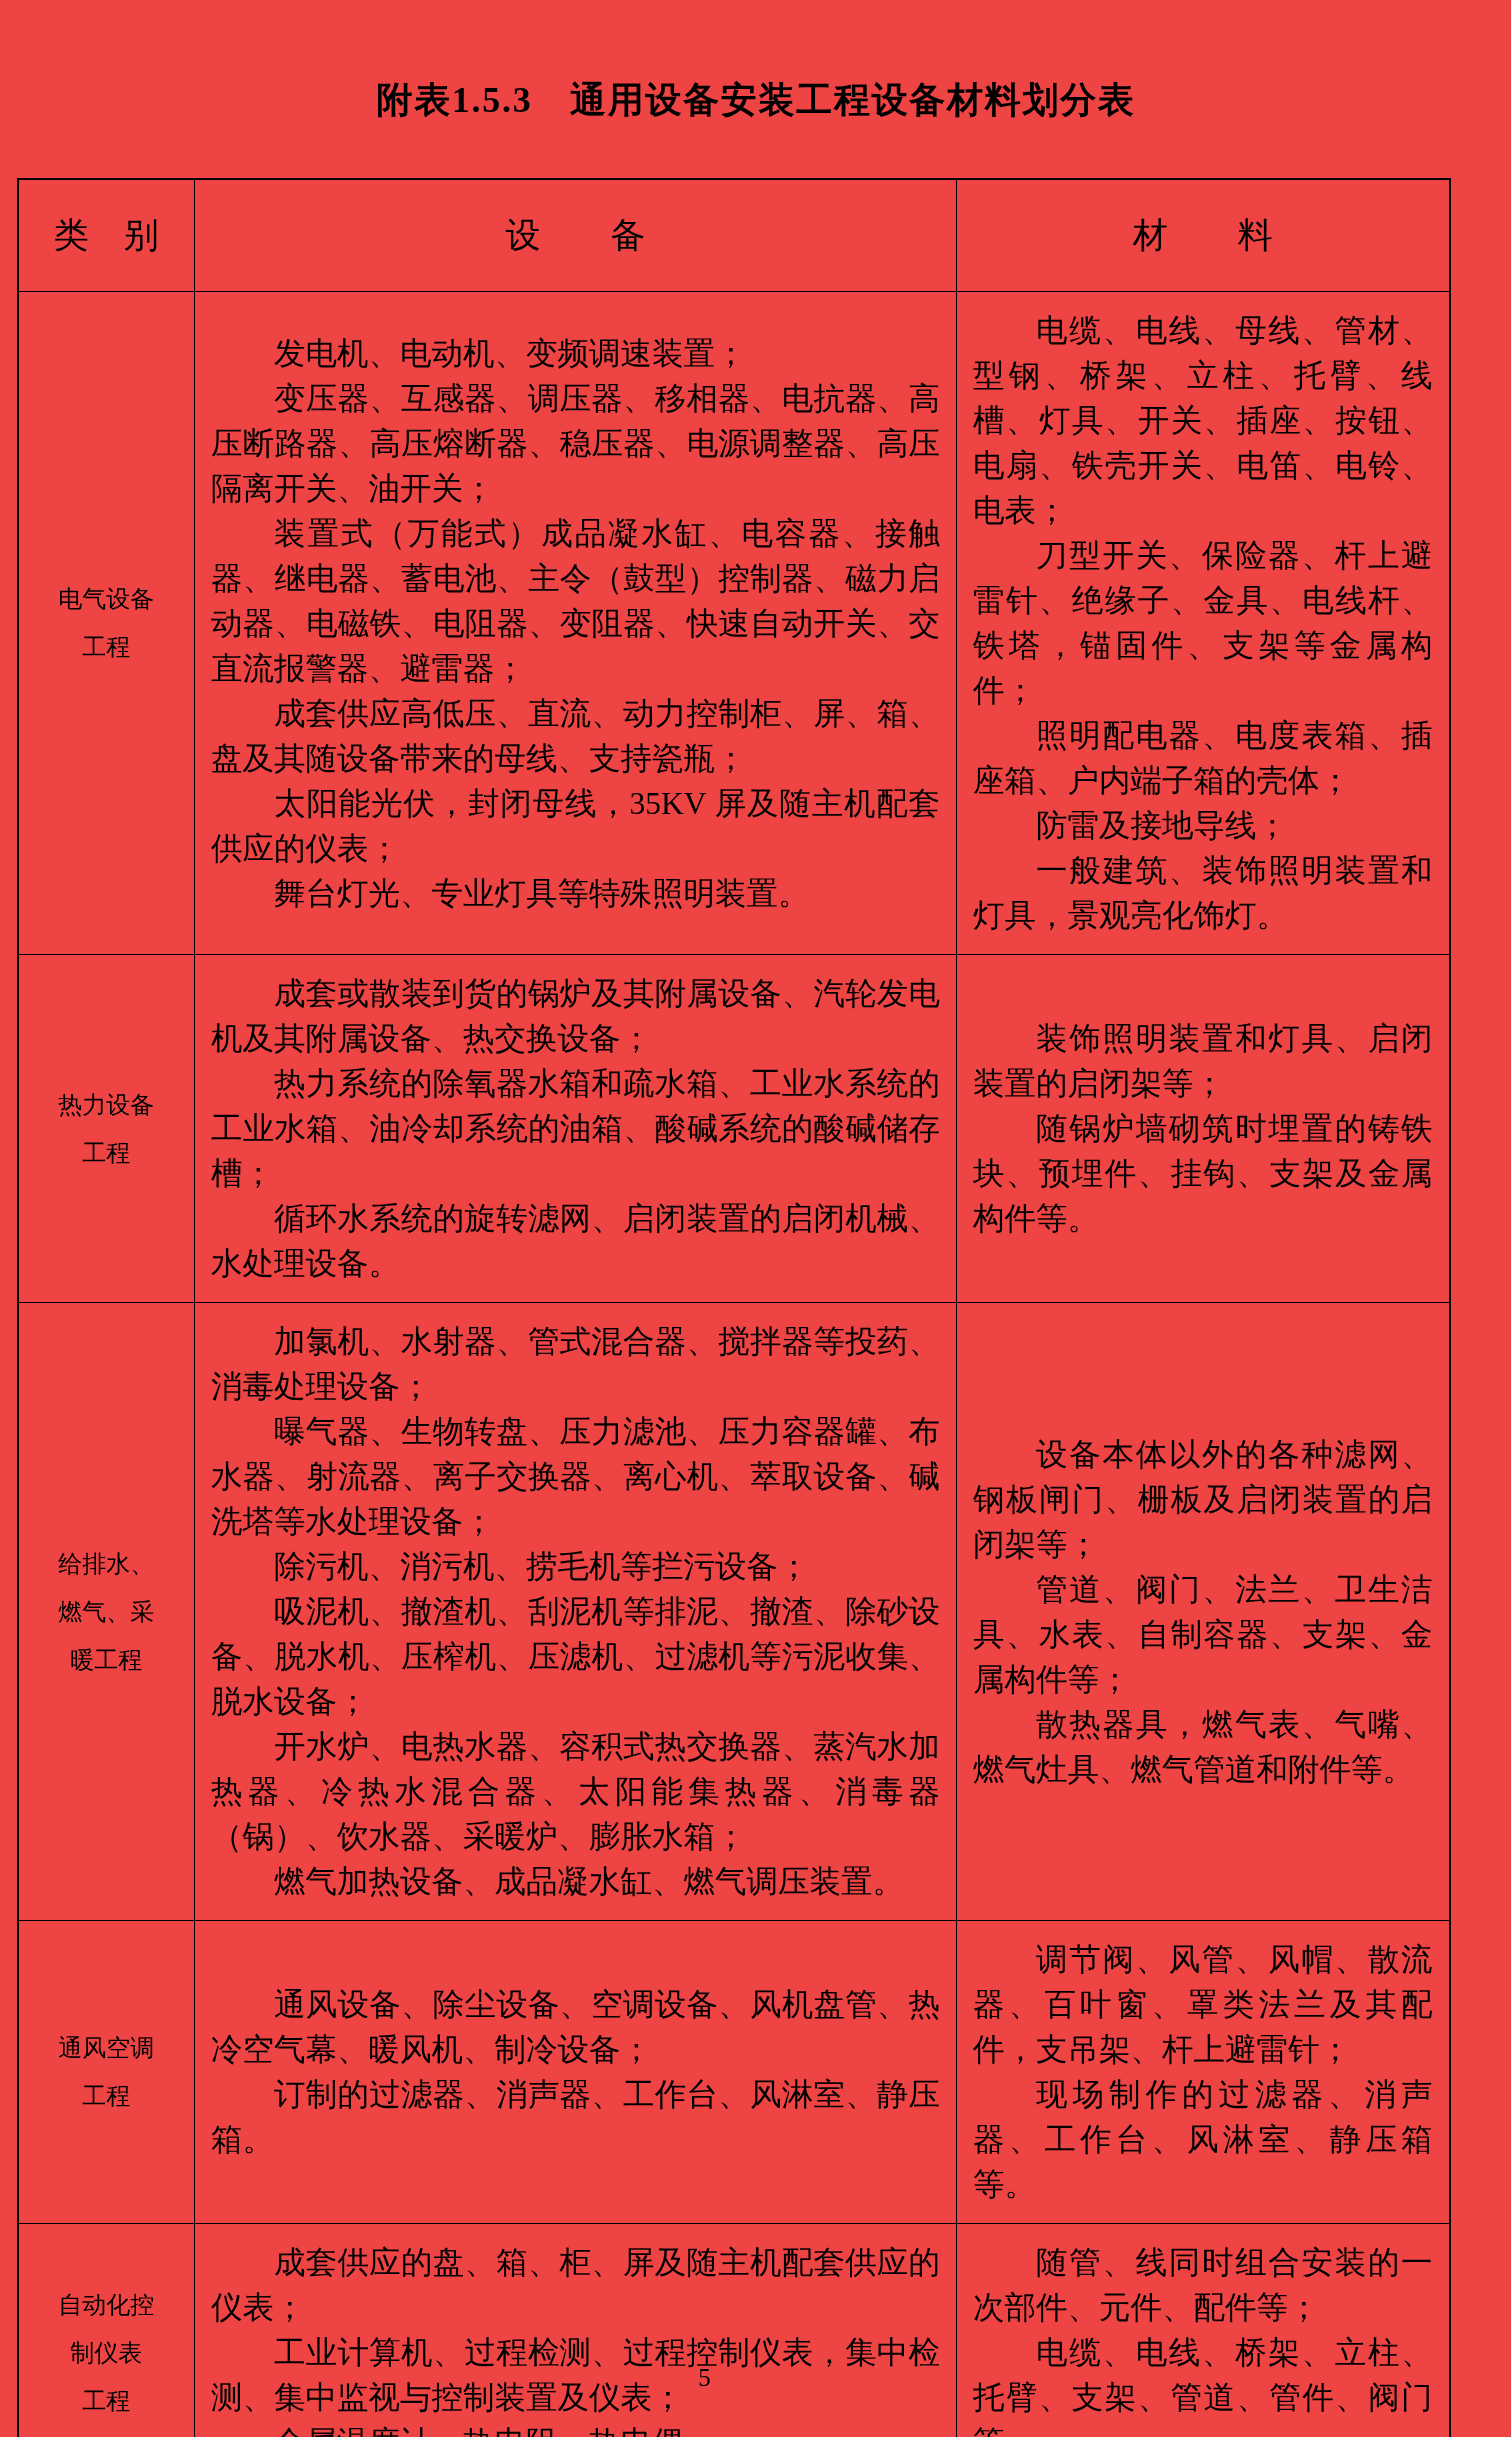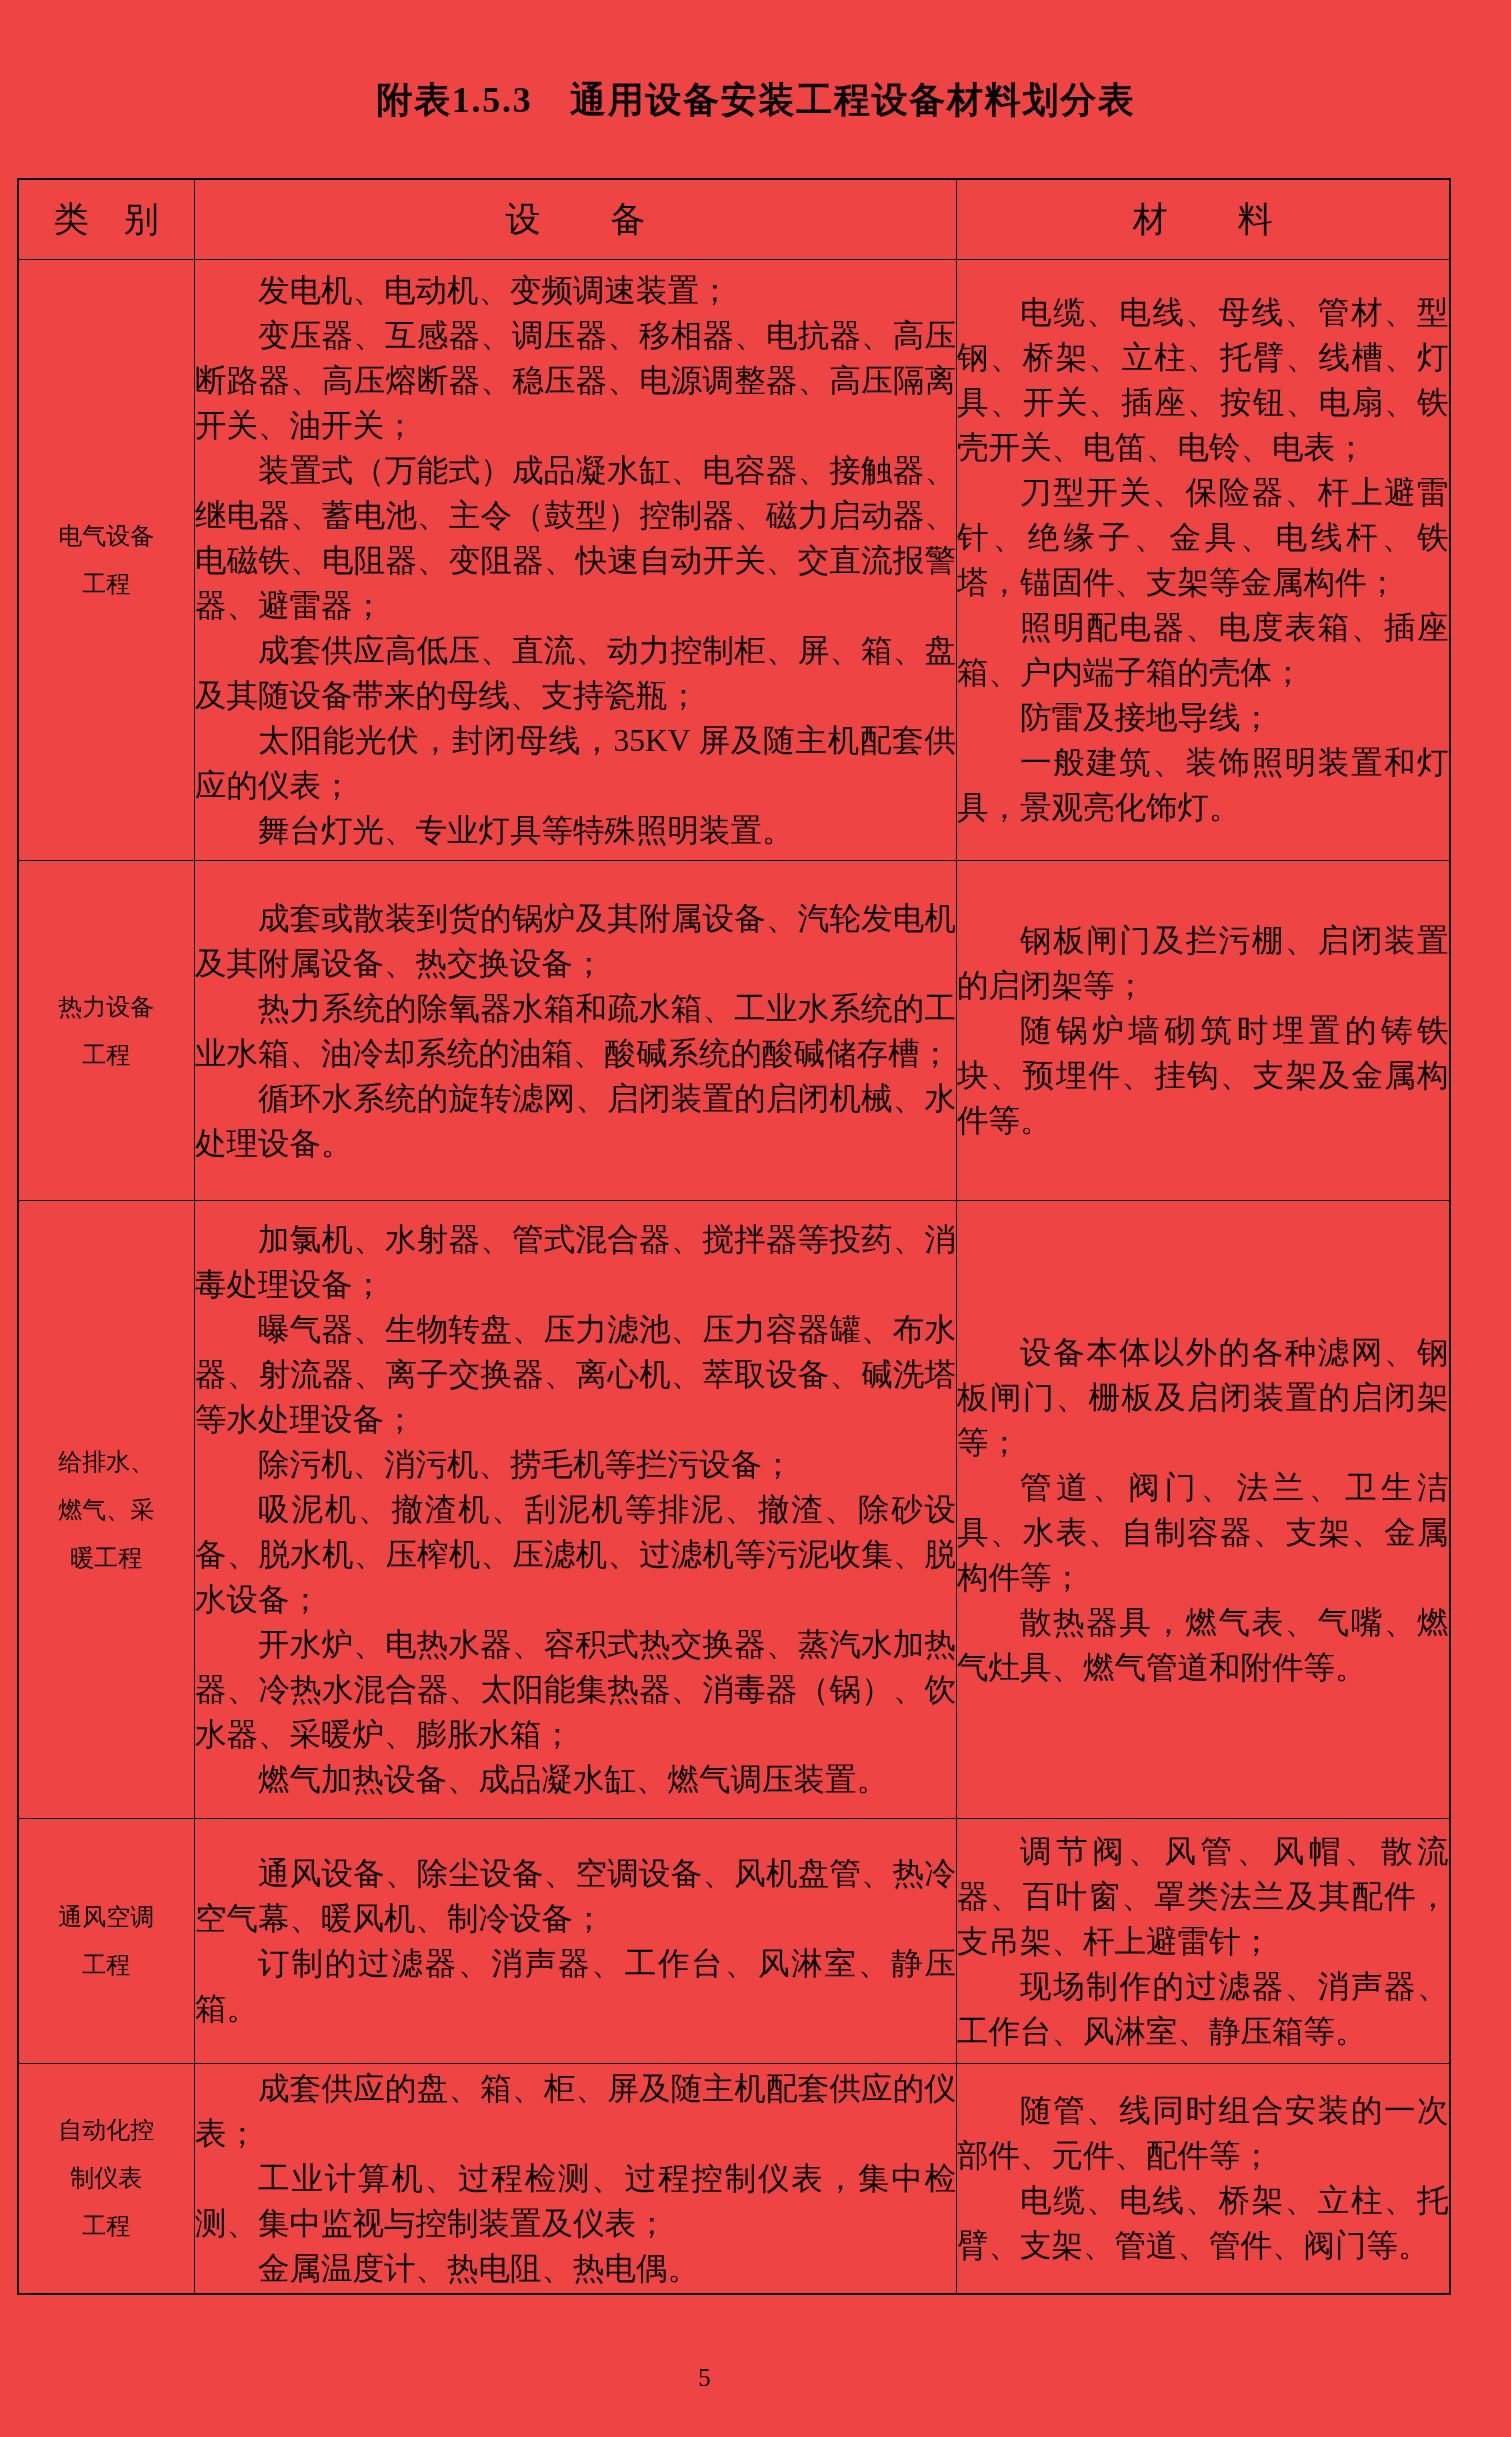--- a/index.html
+++ b/index.html
@@ -31,21 +31,21 @@
   }
   table.split-table{
     width:100%;
     border-collapse:collapse;
     table-layout:fixed;
     border:2.5px solid #000;
   }
   table.split-table th,
   table.split-table td{
     border:1.7px solid #000;
-    padding:0;
+    padding:16px;
     vertical-align:middle;
   }
   th.hdr{
     height:79px;
     font-size:35px;
     font-weight:normal;
     text-align:center;
   }
   td.cat-cell{
     text-align:center;
@@ -135,21 +135,21 @@
           <td class="cat-cell">
               <div class="cat-line">热力设备</div>
               <div class="cat-line">工程</div>
             </td>
           <td class="txt-cell equip-cell">
               <p>成套或散装到货的锅炉及其附属设备、汽轮发电机及其附属设备、热交换设备；</p>
               <p>热力系统的除氧器水箱和疏水箱、工业水系统的工业水箱、油冷却系统的油箱、酸碱系统的酸碱储存槽；</p>
               <p>循环水系统的旋转滤网、启闭装置的启闭机械、水处理设备。</p>
             </td>
           <td class="txt-cell mat-cell">
-              <p>钢板闸门及拦污棚、启闭装置的启闭架等；</p>
+              <p>装饰照明装置和灯具、启闭装置的启闭架等；</p>
               <p>随锅炉墙砌筑时埋置的铸铁块、预埋件、挂钩、支架及金属构件等。</p>
             </td>
         </tr>
         <tr class="r3">
           <td class="cat-cell">
               <div class="cat-line">给排水、</div>
               <div class="cat-line">燃气、采</div>
               <div class="cat-line">暖工程</div>
             </td>
           <td class="txt-cell equip-cell">

